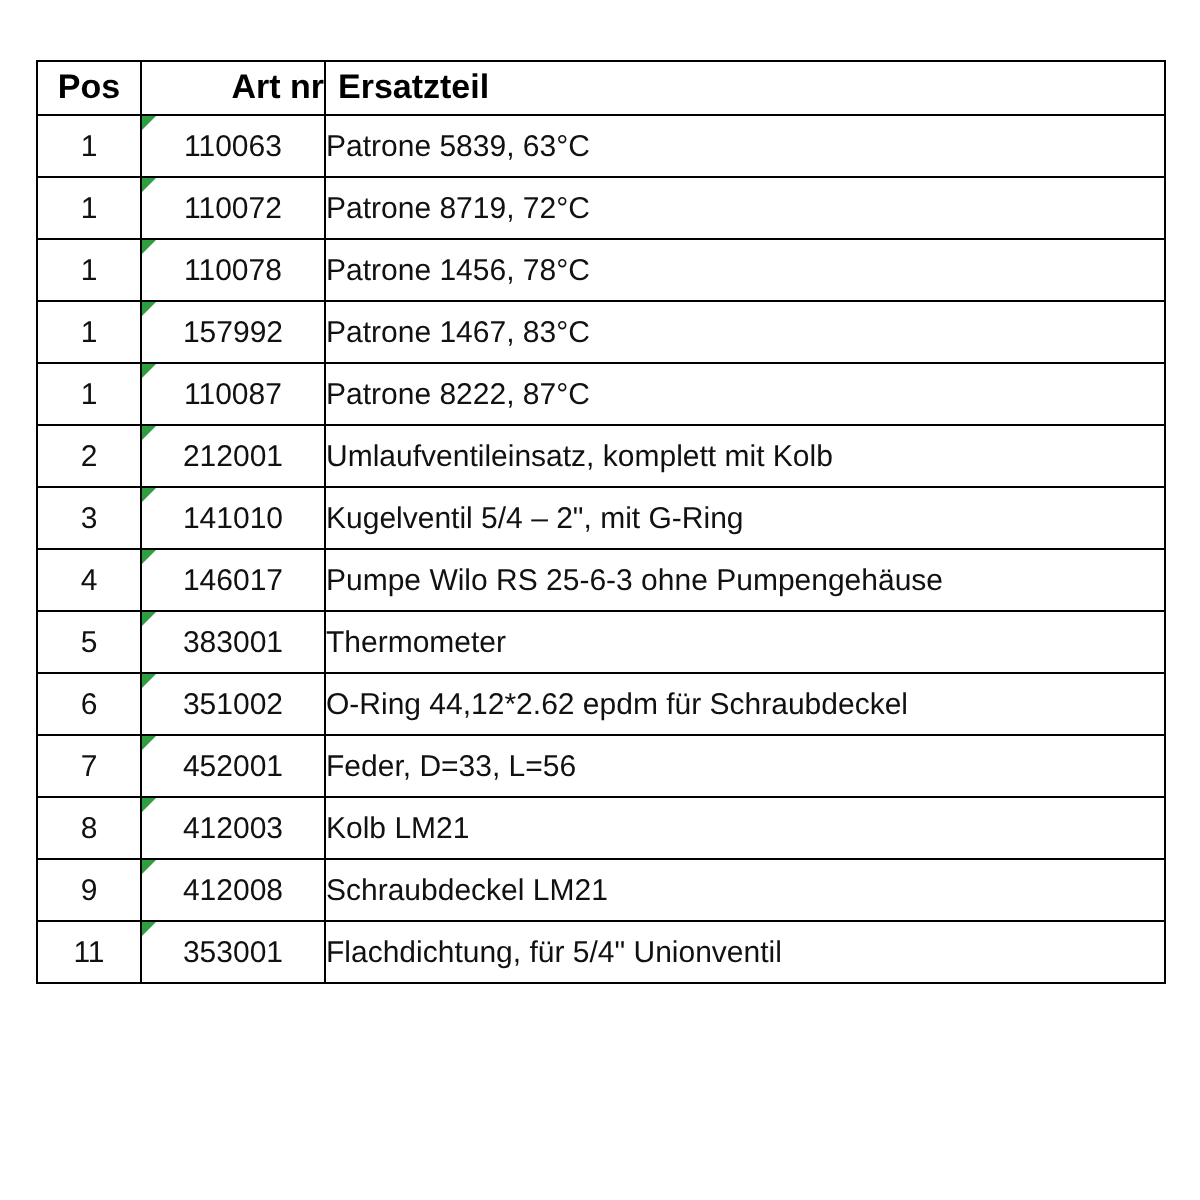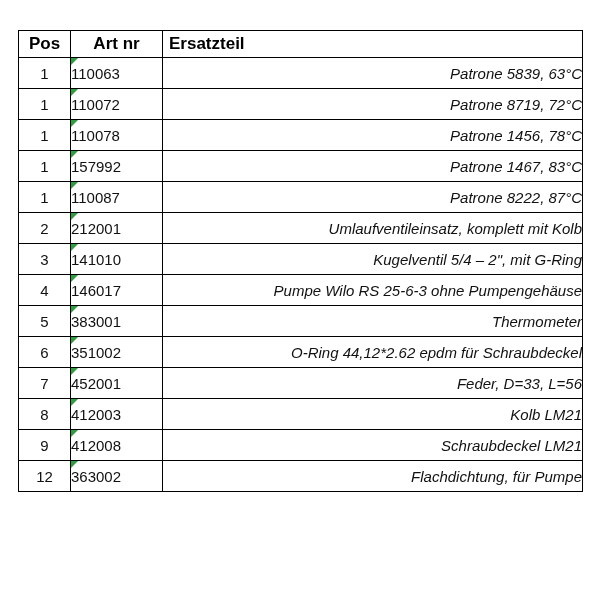--- a/index.html
+++ b/index.html
@@ -44,51 +44,50 @@
   }
   thead th {
     background: #ffff00;
     font-weight: bold;
     font-size: 17px;
     color: #000000;
     height: 26px;
     line-height: 26px;
   }
   thead th.h-pos { text-align: center; }
-  thead th.h-art { text-align: center; }
+  thead th.h-art { text-align: right; }
   thead th.h-desc { text-align: left; padding-left: 6px; }
 
   tbody td {
     height: 30px;
     font-size: 15px;
     color: #111111;
   }
   td.pos {
     text-align: center;
   }
   td.art {
-    text-align: left;
+    text-align: center;
     position: relative;
   }
   
   td.art::before {
     content: "";
     position: absolute;
     left: 0;
     top: 0;
     border-top: 7px solid #2e9e3e;
     border-right: 7px solid transparent;
   }
   td.desc {
-    text-align: right;
+    text-align: left;
     padding-left: 6px;
     white-space: nowrap;
     overflow: hidden;
     text-overflow: clip;
-    font-style: italic;
   }
   .cell-text {
     display: block;
   }
 </style>
 </head>
 <body>
 
 <div class="sheet">
   <div class="table-wrap">
@@ -191,22 +190,22 @@
             <td class="desc">Kolb LM21</td>
           </tr>
           <tr>
             <td class="pos">9</td>
             <td class="art">
               <span class="cell-text">412008</span>
             </td>
             <td class="desc">Schraubdeckel LM21</td>
           </tr>
           <tr>
-            <td class="pos">12</td>
-            <td class="art">
-              <span class="cell-text">363002</span>
-            </td>
-            <td class="desc">Flachdichtung, für Pumpe</td>
+            <td class="pos">11</td>
+            <td class="art">
+              <span class="cell-text">353001</span>
+            </td>
+            <td class="desc">Flachdichtung, für 5/4" Unionventil</td>
           </tr>
         </tbody>
     </table>
   </div>
 </div>
 
 </body></html>

